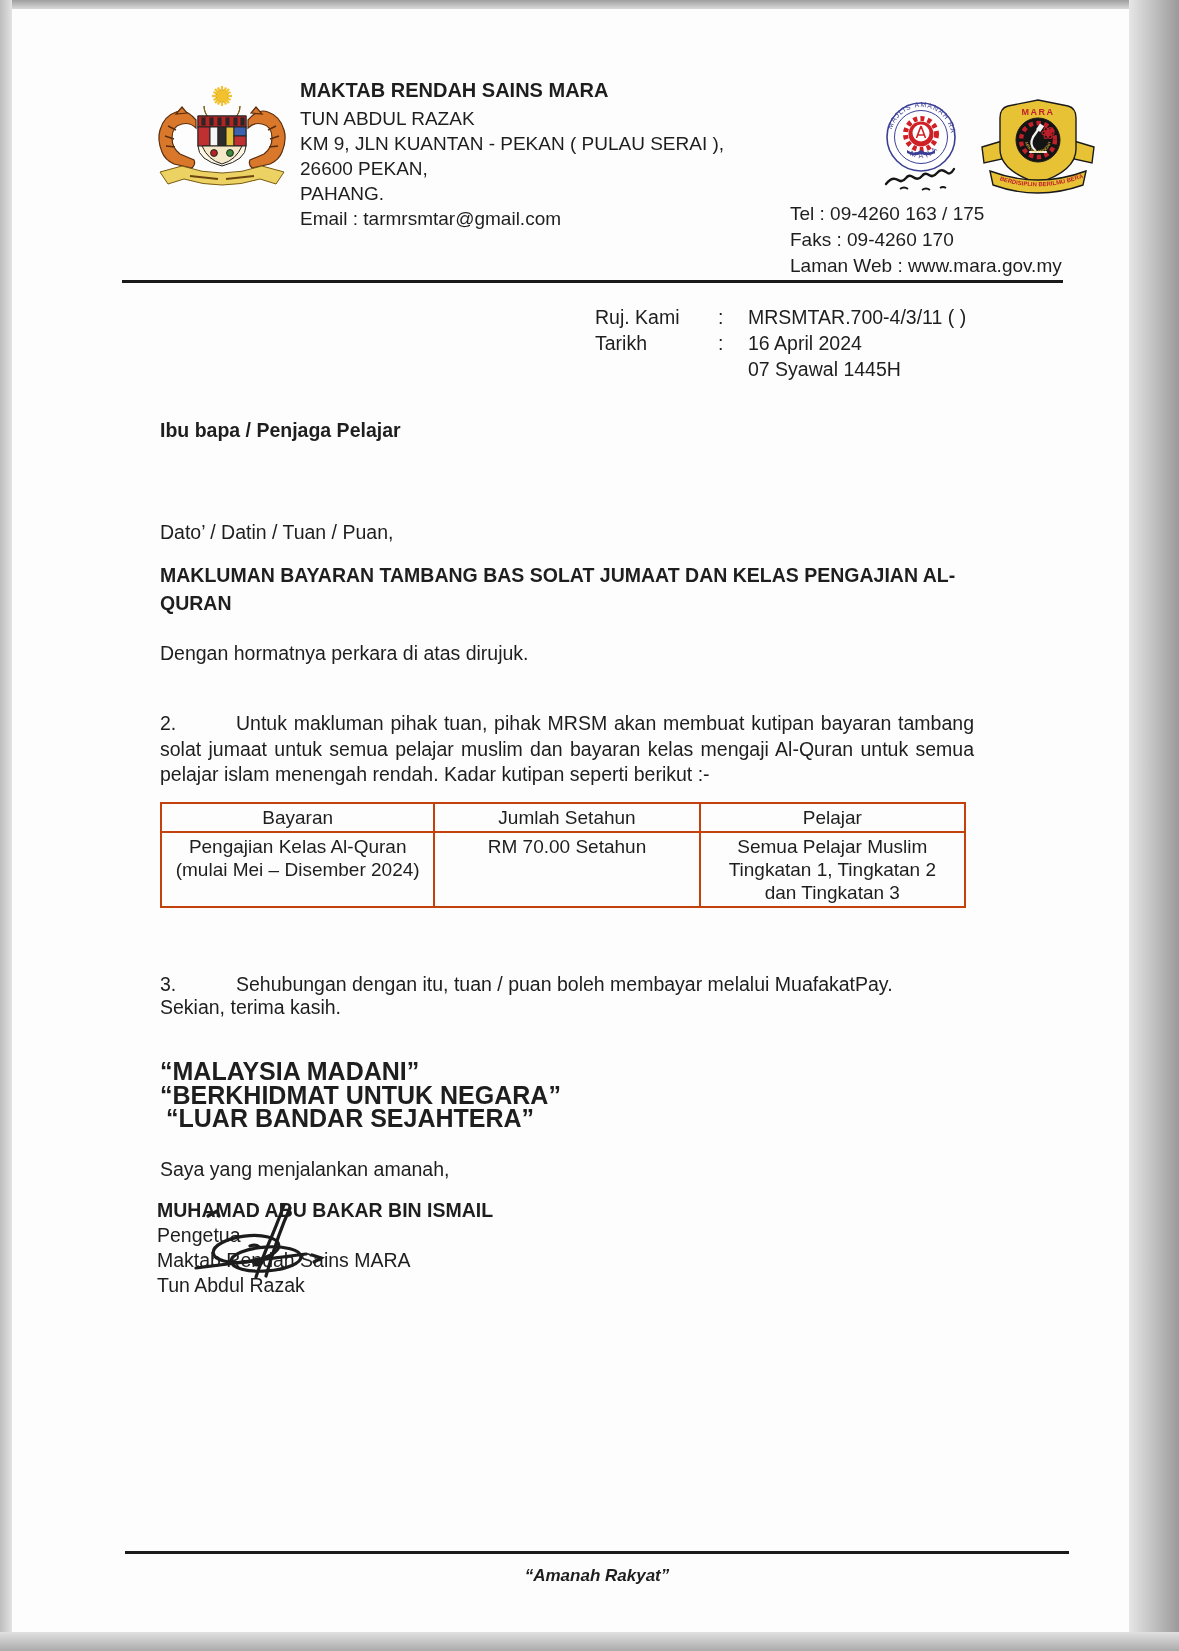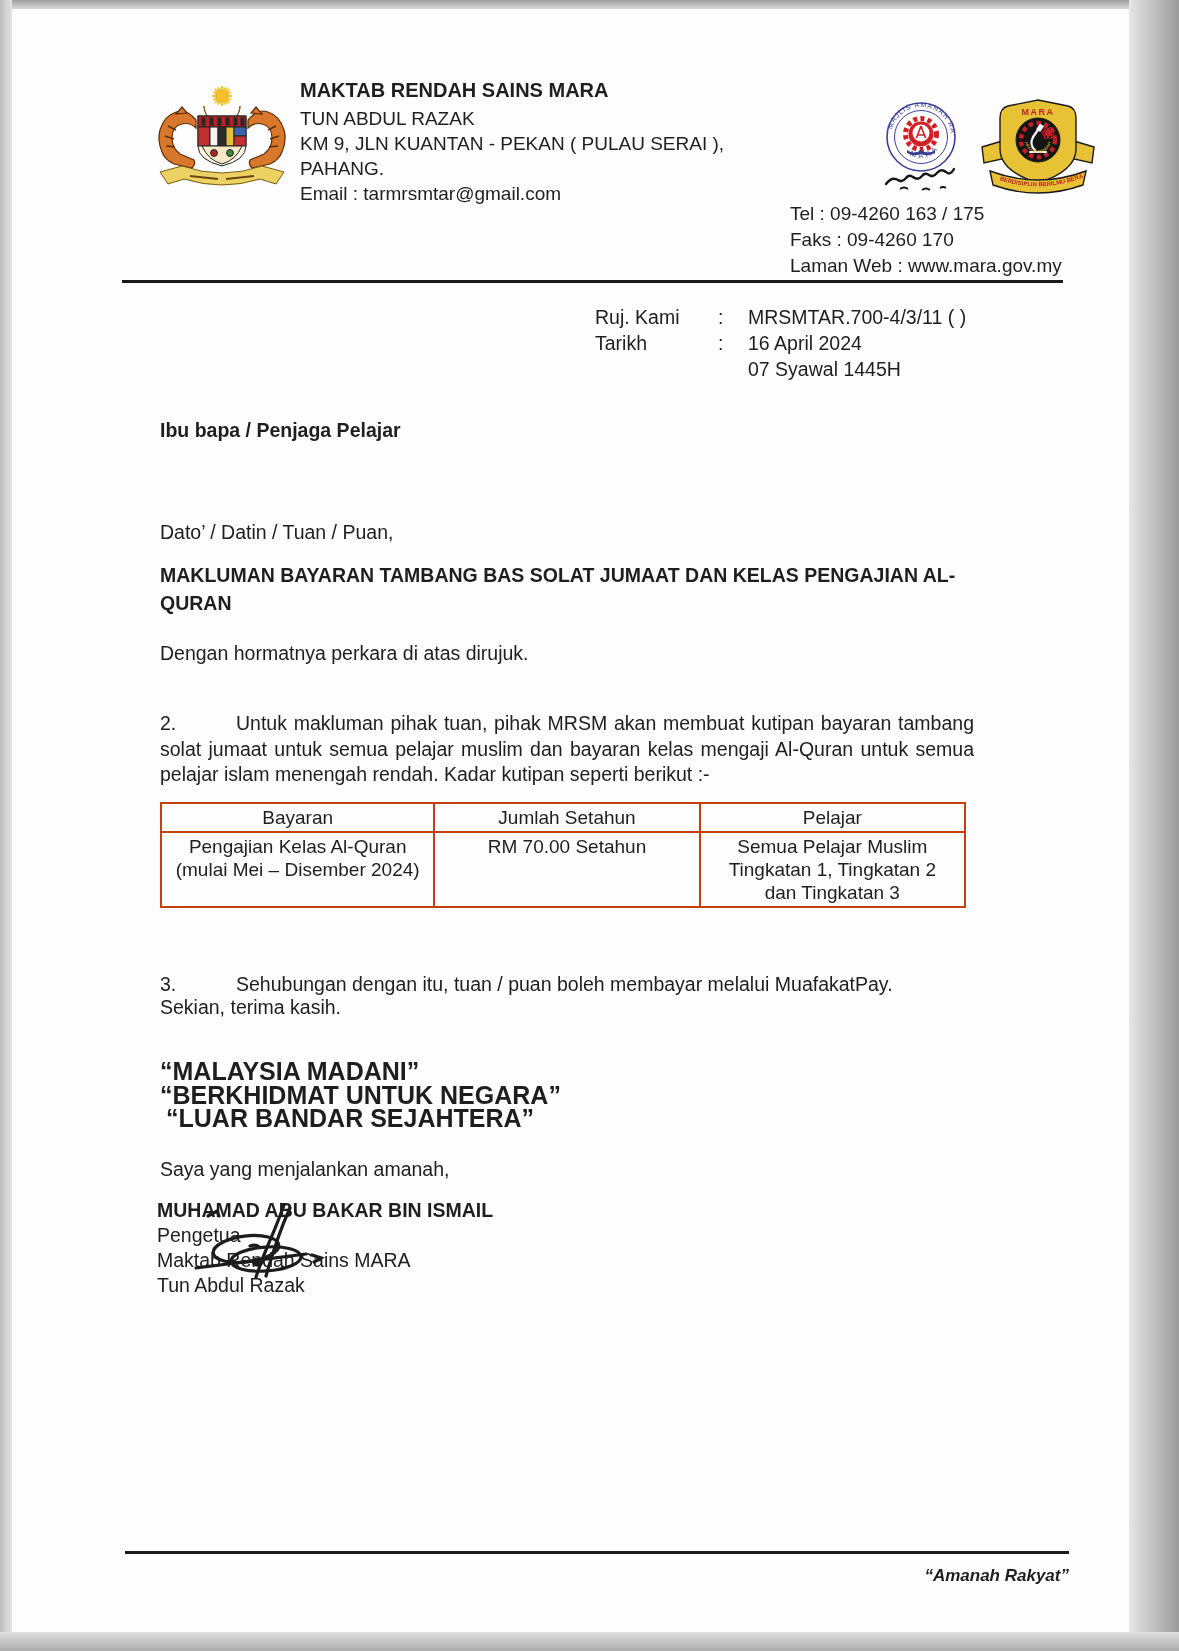--- a/index.html
+++ b/index.html
@@ -26,21 +26,21 @@
   .body-text{font-size:19.5px;line-height:26px;}
   .subject{font-size:19.5px;line-height:28px;font-weight:bold;}
   .para{font-size:19.5px;line-height:25.5px;width:814px;text-align:justify;margin-top:24px;}
   .num{display:inline-block;width:76px;}
   table.fees{border-collapse:collapse;width:806px;font-size:19px;}
   table.fees th,table.fees td{border:2px solid #c2410c;text-align:center;
     font-weight:normal;padding:2px 4px;line-height:23px;vertical-align:top;}
   .slogans div{font-size:25px;line-height:23.5px;font-weight:bold;}
   .slogans .indent{padding-left:6px;}
   .signatory div{font-size:19.5px;line-height:25px;}
-  .footer{font-size:17px;font-style:italic;font-weight:bold;text-align:right;}
+  .footer{font-size:17px;font-style:italic;font-weight:bold;text-align:center;}
   svg text{font-family:"Liberation Sans",sans-serif;}
 </style>
 </head>
 <body>
 
 <div class="page"></div>
 
 <svg class="abs" style="left:146px;top:84px;" width="152" height="112" viewBox="0 0 152 112">
 
   <g stroke="#7a5a10" stroke-width="1" fill="#f2c12e">
@@ -98,20 +98,21 @@
     <path d="M14,88 l22,-6 q40,14 80,0 l22,6 -8,12 -16,-5 q-38,12 -76,0 l-16,5 Z" fill="#ecd263"></path>
     <line x1="44" y1="92" x2="72" y2="95" stroke="#6b4311" stroke-width="2"></line>
     <line x1="80" y1="95" x2="108" y2="92" stroke="#6b4311" stroke-width="2"></line>
   </g>
 </svg>
 
 <div class="abs" style="left:300px;top:79px;">
   <div class="header-title">MAKTAB RENDAH SAINS MARA</div>
   <div class="header-line">TUN ABDUL RAZAK</div>
   <div class="header-line">KM 9, JLN KUANTAN - PEKAN ( PULAU SERAI ),</div>
+  <div class="header-line">26600 PEKAN,</div>
   <div class="header-line">PAHANG.</div>
   <div class="header-line">Email : tarmrsmtar@gmail.com</div>
 </div>
 
 <svg class="abs" style="left:882px;top:100px;" width="78" height="96" viewBox="0 0 78 96">
   <circle cx="39" cy="37" r="34" fill="#ffffff" stroke="#3b3f94" stroke-width="1.6"></circle>
   <circle cx="39" cy="37" r="26.5" fill="none" stroke="#3b3f94" stroke-width="1"></circle>
   <defs>
     <path id="arcTop" d="M39,37 m-30,0 a30,30 0 1 1 60,0"></path>
     <path id="arcBot" d="M39,37 m-21,0 a21,21 0 1 0 42,0"></path>

